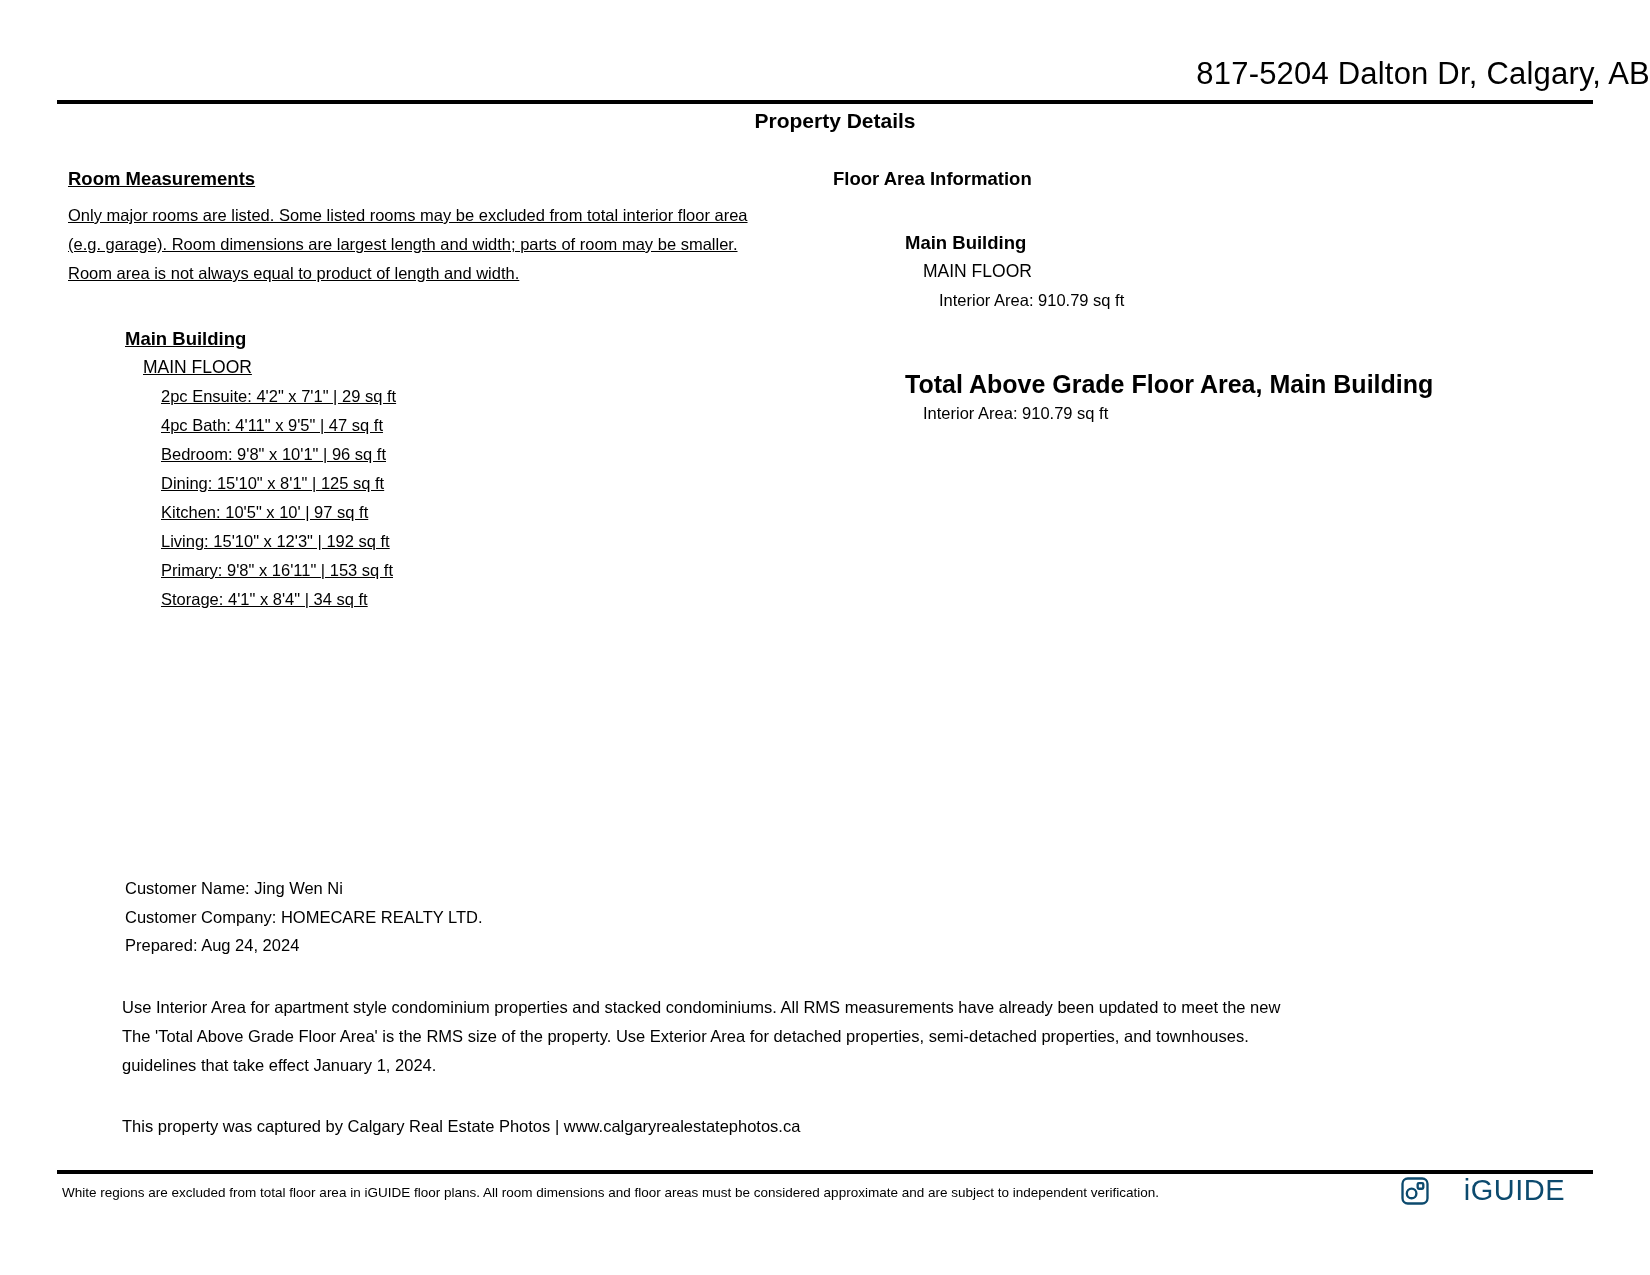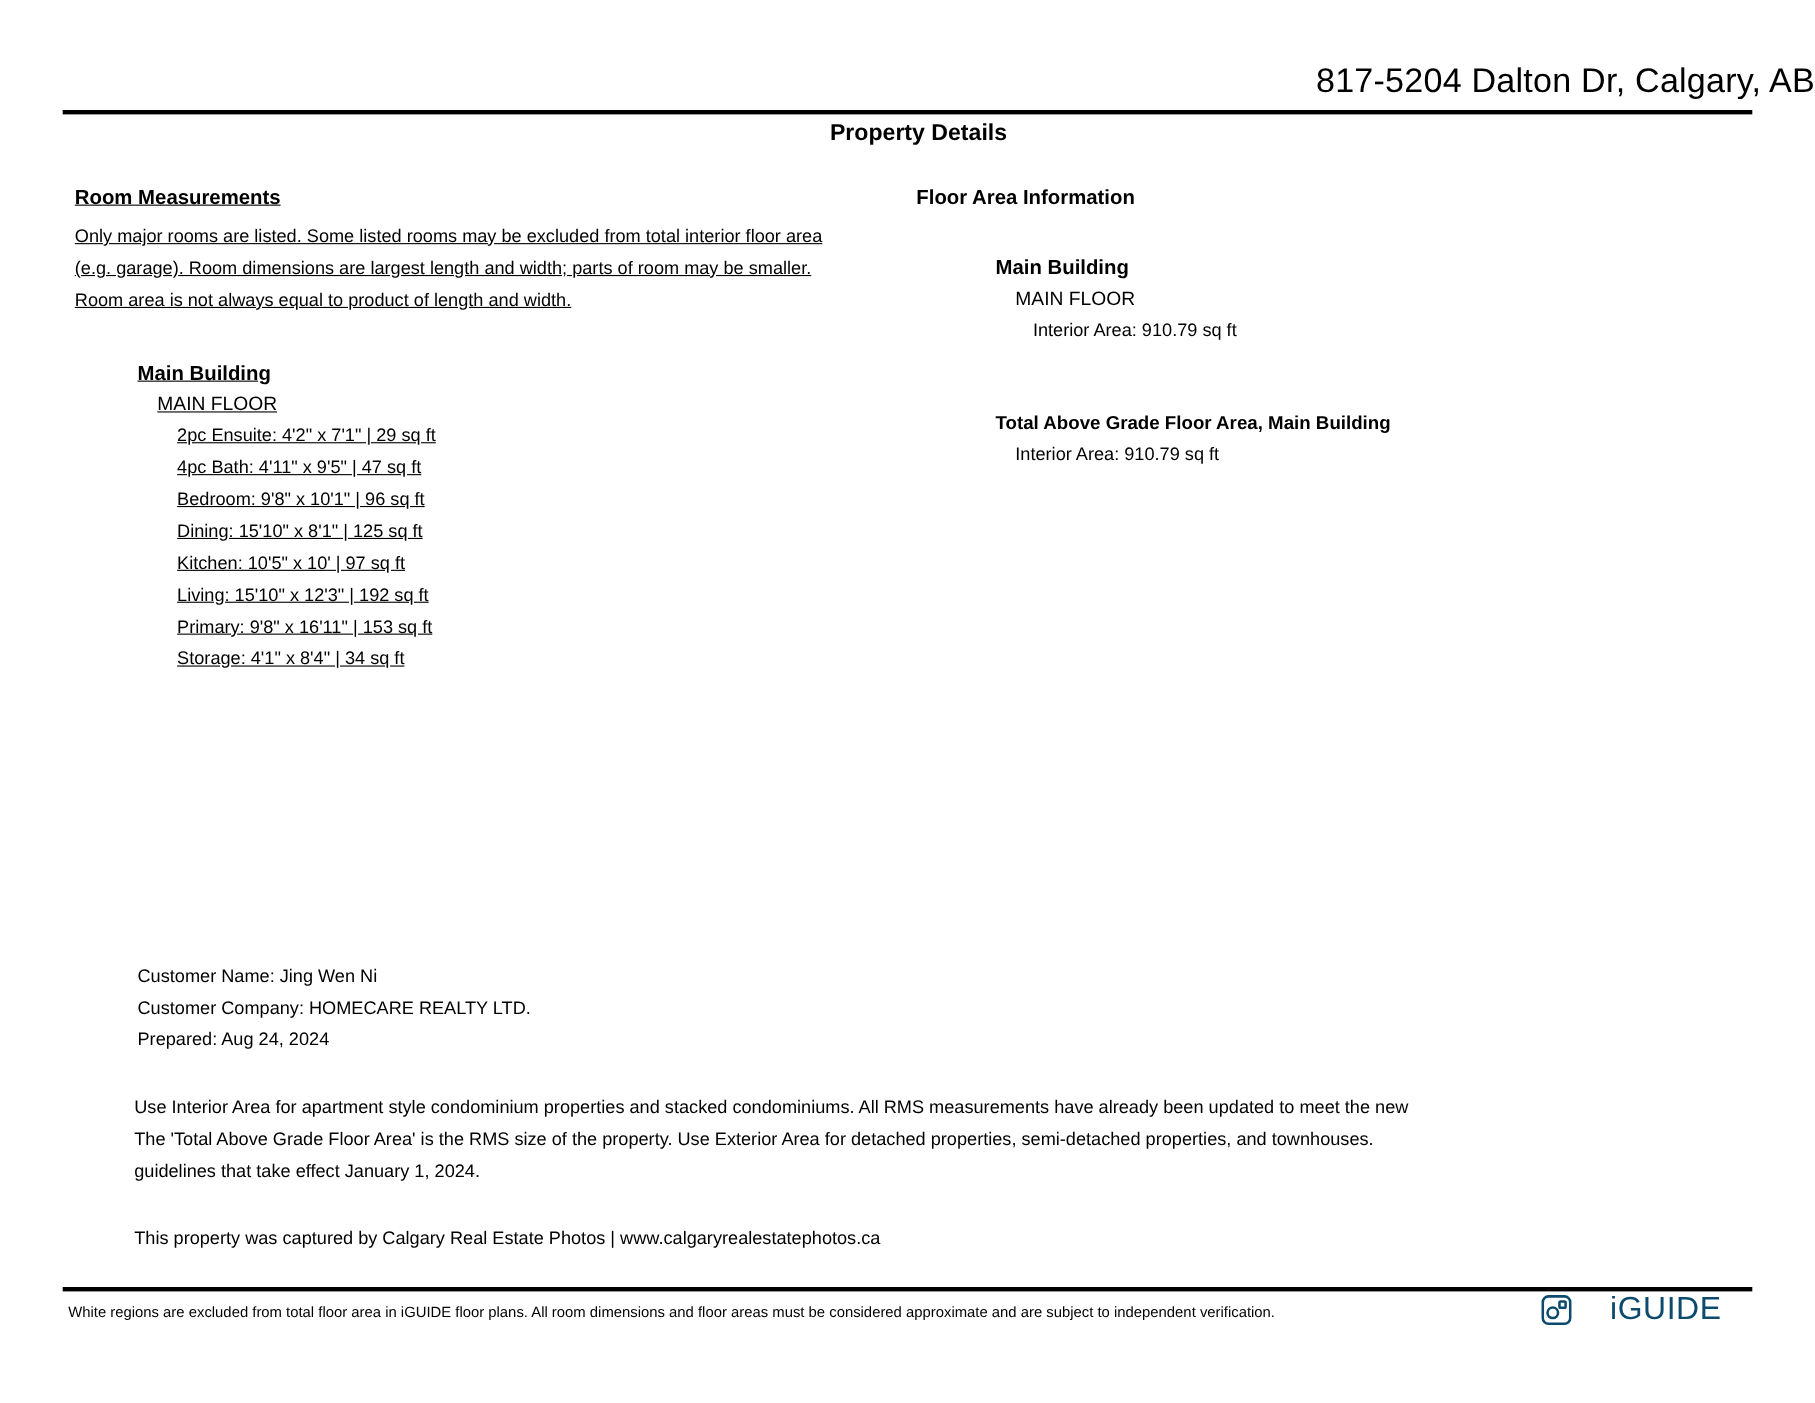--- a/index.html
+++ b/index.html
@@ -83,21 +83,21 @@
   .detail-line {
     font-size: 16.5px;
     line-height: 29px;
     white-space: nowrap;
   }
   .col-left .room-list { margin-left: 93px; }
   .col-right .interior-line { margin-left: 106px; }
   .total-heading {
     margin-top: 55px;
     margin-left: 72px;
-    font-size: 17px;
+    font-size: 25px;
     font-weight: bold;
     line-height: 29px;
     white-space: nowrap;
   }
   .col-right .total-interior-line { margin-left: 90px; }
   .customer-block {
     position: absolute;
     left: 125px;
     top: 874px;
   }

